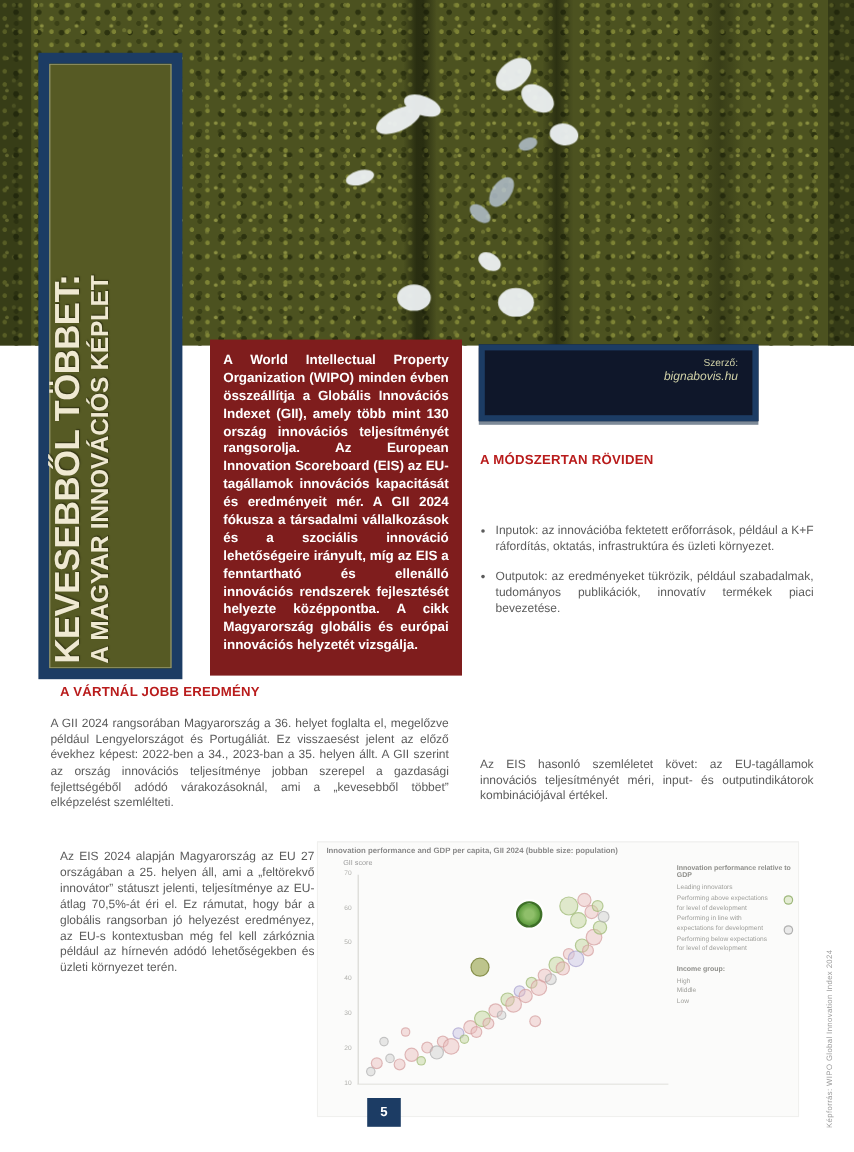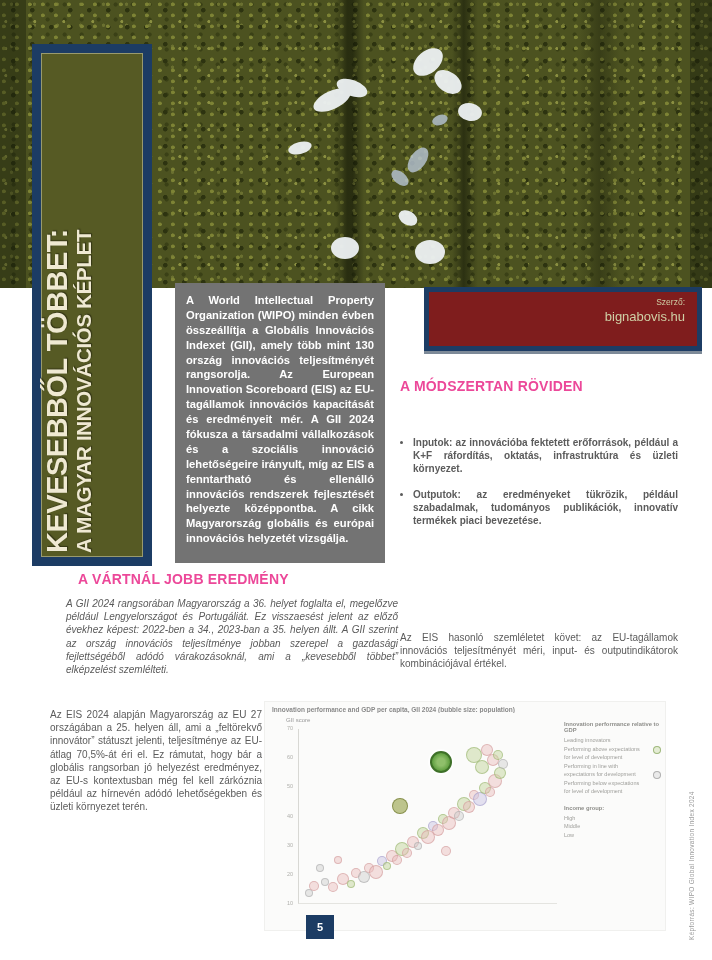--- a/index.html
+++ b/index.html
@@ -33,43 +33,43 @@
     transform:translate(-50%,-50%) rotate(-90deg);text-align:left;}
   #title-line1{display:block;font-size:29px;font-weight:bold;color:#efe9d2;
     letter-spacing:-.5px;line-height:1.05;white-space:nowrap;
     text-shadow:1px 1px 1px rgba(30,30,10,.6);}
   #title-line2{display:block;font-size:20.5px;font-weight:bold;color:#efe9d2;
     letter-spacing:-.3px;line-height:1.2;white-space:nowrap;
     text-shadow:1px 1px 1px rgba(30,30,10,.6);}
 
   
   #leadbox{position:absolute;left:175px;top:283px;width:210px;height:280px;
-    background:#737373;box-sizing:border-box;padding:10px 11px;}
+    background:#7f1d1d;box-sizing:border-box;padding:10px 11px;}
   #leadbox p{margin:0;color:#ffffff;font-weight:bold;font-size:11.2px;
     line-height:1.33;text-align:justify;}
 
   
-  #authorbox{position:absolute;left:399px;top:287px;width:278px;height:64px;
-    background:#7f1d1d;border:5px solid #1c3c64;box-sizing:border-box;
-    padding:4px 12px;text-align:right;box-shadow:0 3px 0 rgba(18,42,68,.55);margin-left:25px;}
+  #authorbox{position:absolute;left:399px;top:287px;width:233px;height:64px;
+    background:#0f172a;border:5px solid #1c3c64;box-sizing:border-box;
+    padding:4px 12px;text-align:right;box-shadow:0 3px 0 rgba(18,42,68,.55);}
   #author-label{display:block;font-size:8.5px;color:#cfd0a6;margin-top:1px;}
   #author-name{display:block;font-size:12.5px;font-weight:bold;color:#ffffff;
     letter-spacing:.3px;margin-top:5px;text-shadow:1px 1px 0 rgba(30,30,10,.5);}
-  #author-aff{display:block;font-size:13px;color:#cfd0a6;margin-top:2px;}
-
-  
-  .heading{position:absolute;font-size:14px;font-weight:bold;color:#ec4899;
+  #author-aff{display:block;font-size:10px;color:#cfd0a6;margin-top:2px;font-style:italic;}
+
+  
+  .heading{position:absolute;font-size:11px;font-weight:bold;color:#b91c1c;
     letter-spacing:.2px;}
   .body{position:absolute;font-size:10px;color:#5b5b5b;line-height:1.32;
     text-align:justify;}
   ul.blist{margin:0;padding-left:13px;}
-  ul.blist li{margin-bottom:12px;font-weight:bold;}
-
-  #h-left{left:50px;top:571px;margin-left:28px;}
-  #p-left1{left:66px;top:597px;width:332px;font-style:italic;}
+  ul.blist li{margin-bottom:12px;}
+
+  #h-left{left:50px;top:571px;}
+  #p-left1{left:42px;top:597px;width:332px;}
   #p-left2{left:50px;top:708px;width:212px;}
   #h-right{left:400px;top:378px;}
   #p-right-intro{left:400px;top:407px;width:278px;}
   #p-right-bullets{left:400px;top:436px;width:278px;}
   #p-right1{left:400px;top:574px;width:278px;}
   #p-right2{left:400px;top:631px;width:278px;}
 
   
   #chart{position:absolute;left:264px;top:701px;width:402px;height:230px;
     background:#fbfbfa;box-shadow:inset 0 0 0 1px #f0f0ee;}

